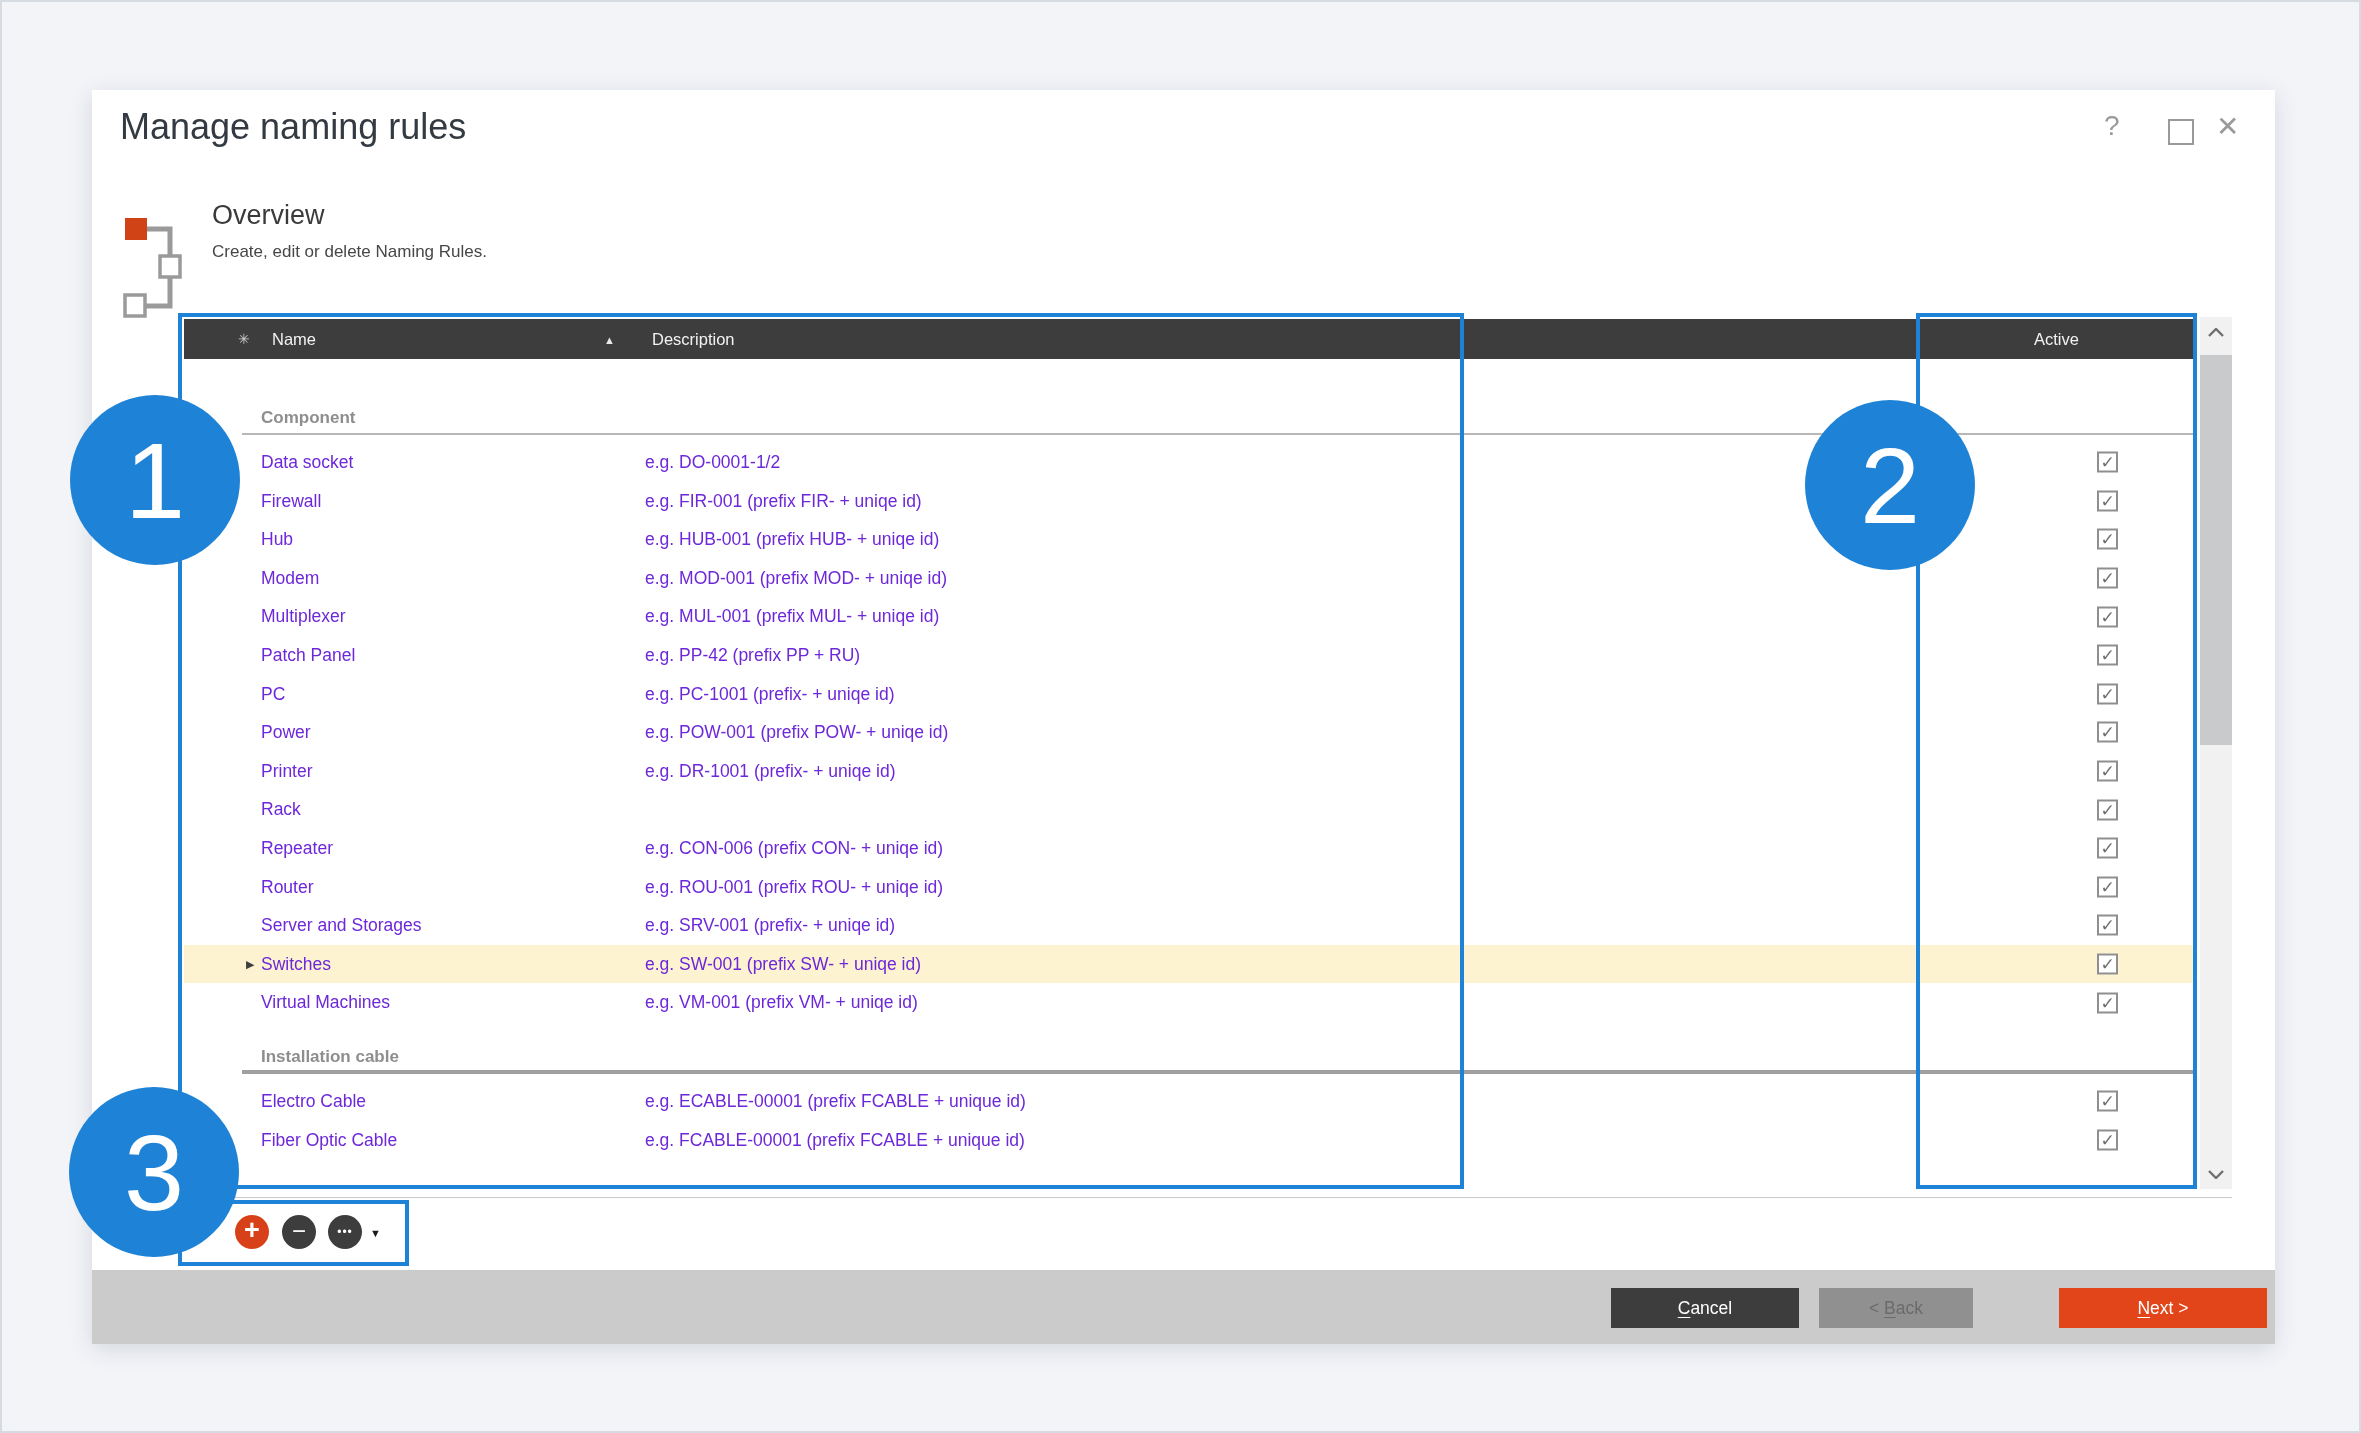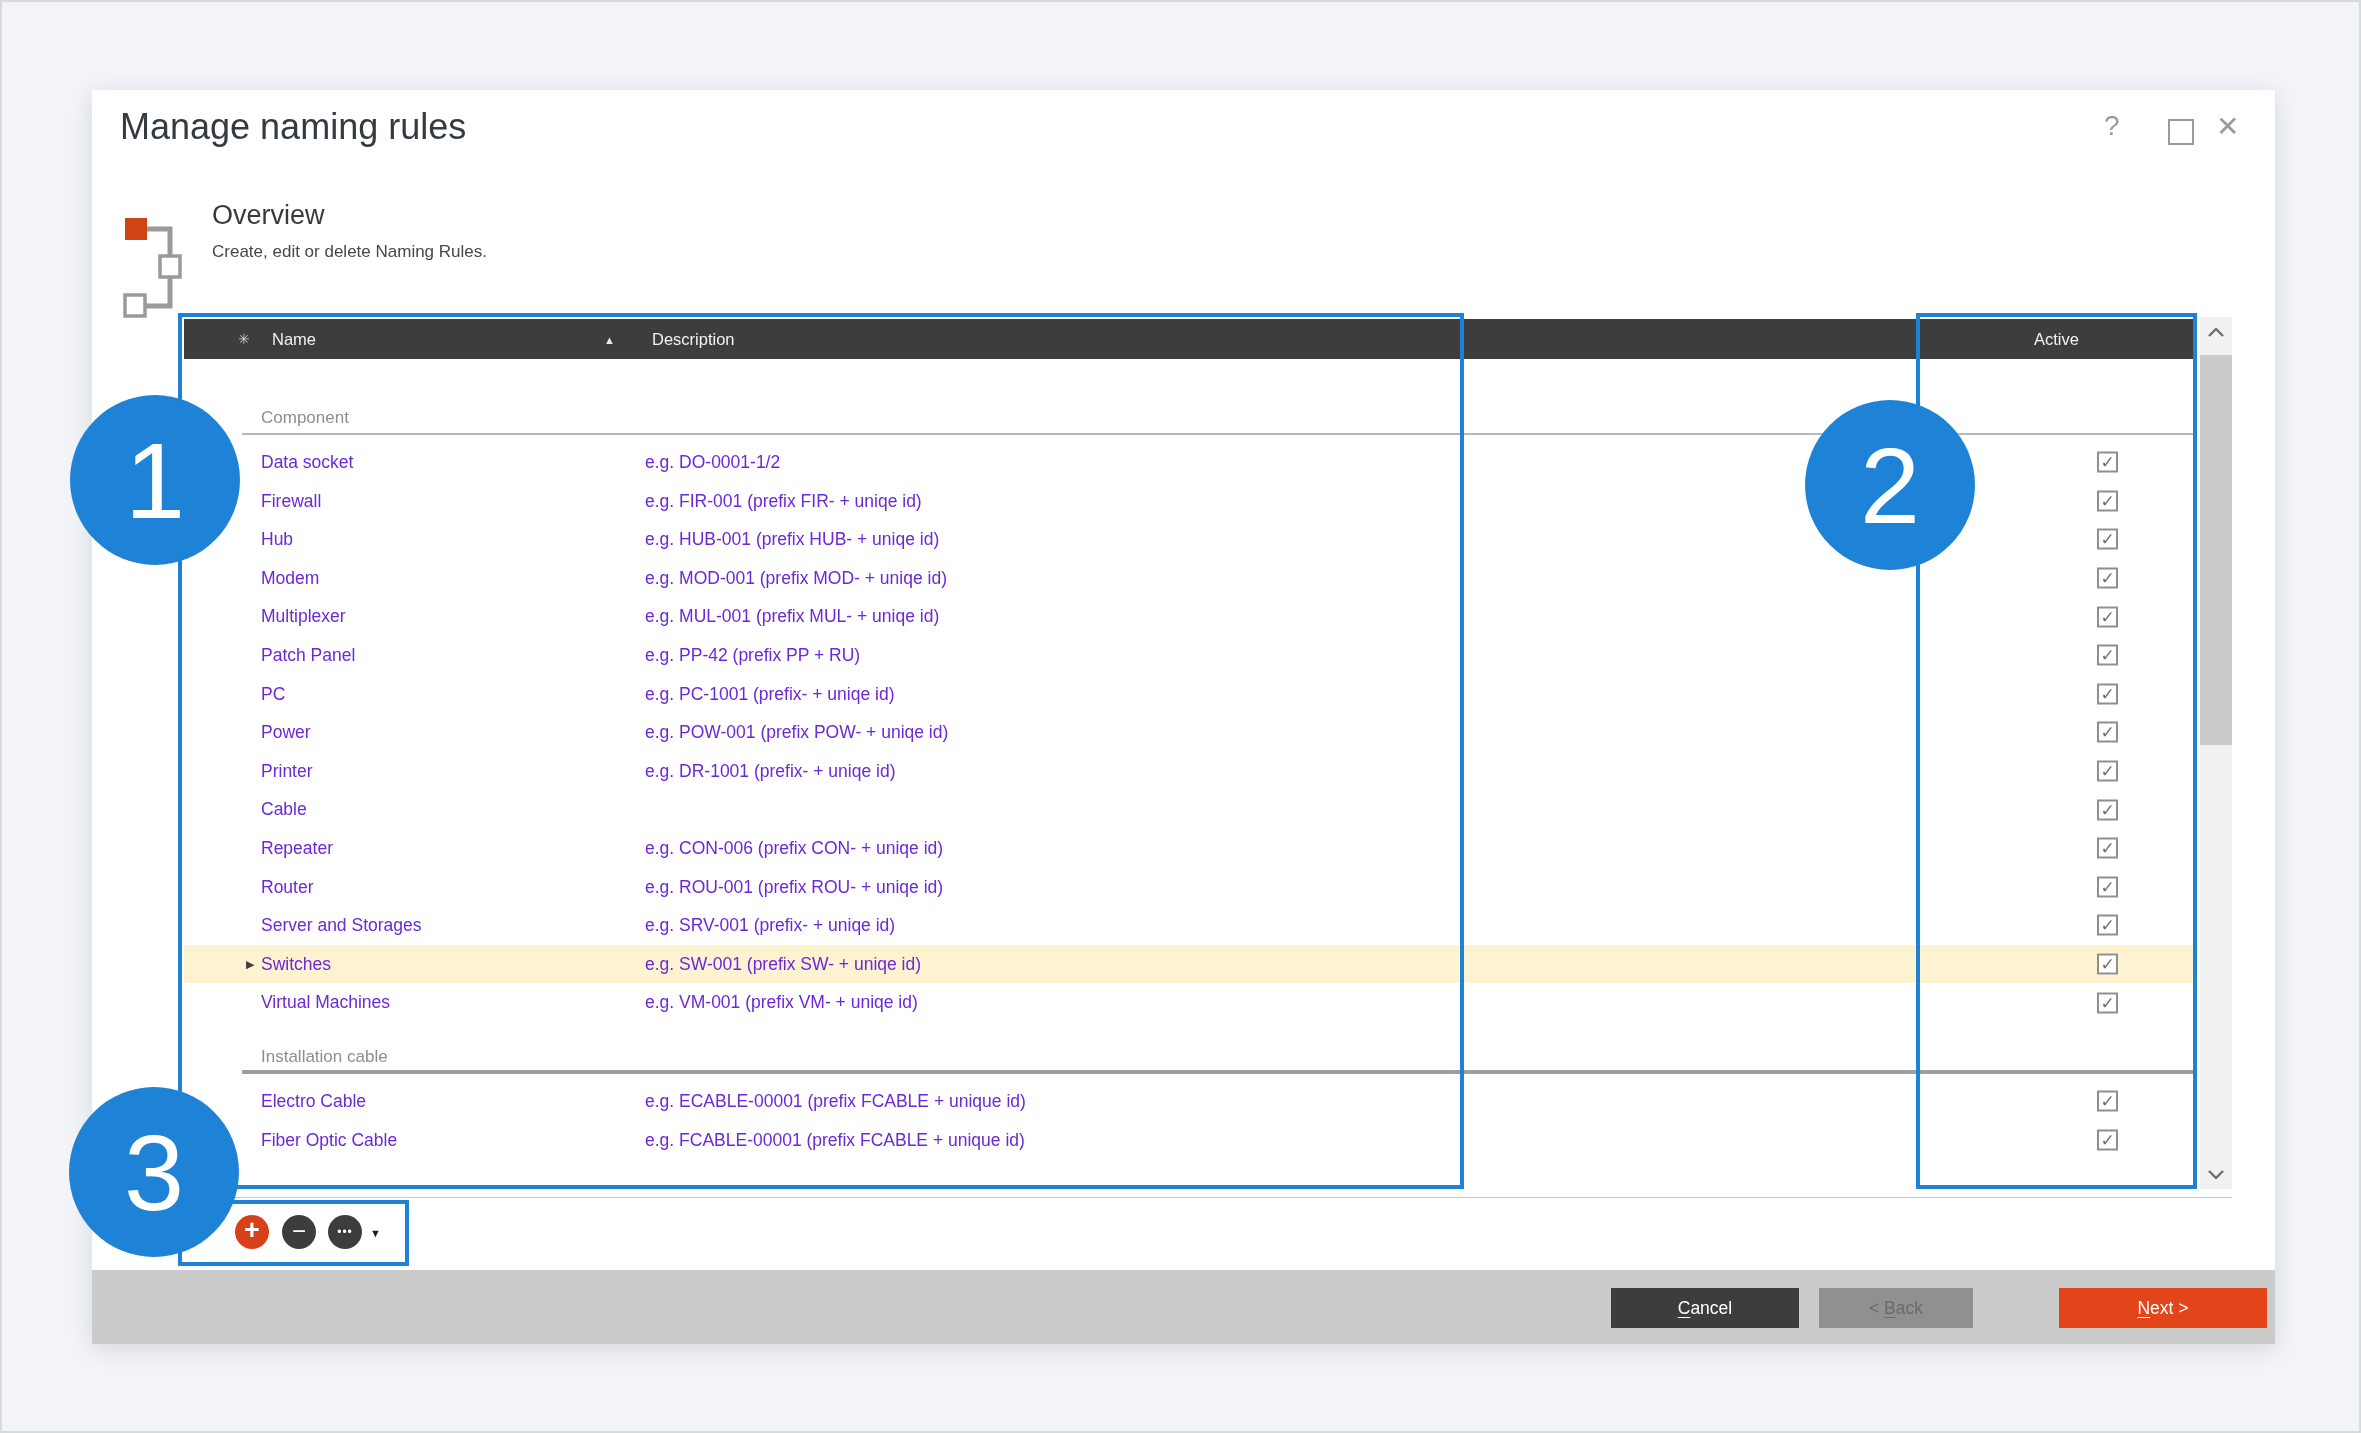--- a/index.html
+++ b/index.html
@@ -37,21 +37,21 @@
   .h-name  { left:88px; }
   .h-sort  { left:420px; font-size:11px; top:1px; color:#e8e8e8; }
   .h-desc  { left:468px; }
   .h-active{ left:1734px; width:277px; text-align:center; }
 
   .table-body { position:absolute; left:92px; top:269px; width:2011px; }
   .group { margin-left:58px; margin-top:46px; height:30px;
            border-bottom:2px solid #b7b7b7; }
   .group ~ .group { margin-top:22px; }
   .group.thick { border-bottom:4px solid #9f9f9f; }
-  .group-label { padding-left:19px; font-size:17px; font-weight:normal; color:#8e8e8e; line-height:26px; }
+  .group-label { padding-left:19px; font-size:17px; font-weight:bold; color:#8e8e8e; line-height:26px; }
   .group + .row { margin-top:8px; }
   .row { position:relative; height:38.6px; }
   .row.selected { background:#fdf3d1; }
   .row-marker { position:absolute; left:62px; top:50%; transform:translateY(-50%);
                 font-size:11px; color:#3e3e3e; }
   .cell { position:absolute; line-height:38.6px; font-size:17.5px; color:#6d28d9; white-space:nowrap; }
   .cell-name { left:77px; }
   .cell-desc { left:461px;text-align:right; }
   .checkbox { position:absolute; left:1913px; top:50%; transform:translateY(-50%);
               width:21px; height:21px; border:2px solid #8f8f8f; background:#fff;
@@ -195,21 +195,21 @@
       <div class="row">
     <span class="row-marker"></span>
     <span class="cell cell-name">Printer</span>
     <span class="cell cell-desc">e.g. DR-1001 (prefix- + uniqe id)</span>
     <span class="checkbox">
       <span class="check">✓</span>
     </span>
   </div>
       <div class="row">
     <span class="row-marker"></span>
-    <span class="cell cell-name">Cable</span>
+    <span class="cell cell-name">Rack</span>
     <span class="checkbox">
       <span class="check">✓</span>
     </span>
   </div>
       <div class="row">
     <span class="row-marker"></span>
     <span class="cell cell-name">Repeater</span>
     <span class="cell cell-desc">e.g. CON-006 (prefix CON- + uniqe id)</span>
     <span class="checkbox">
       <span class="check">✓</span>

